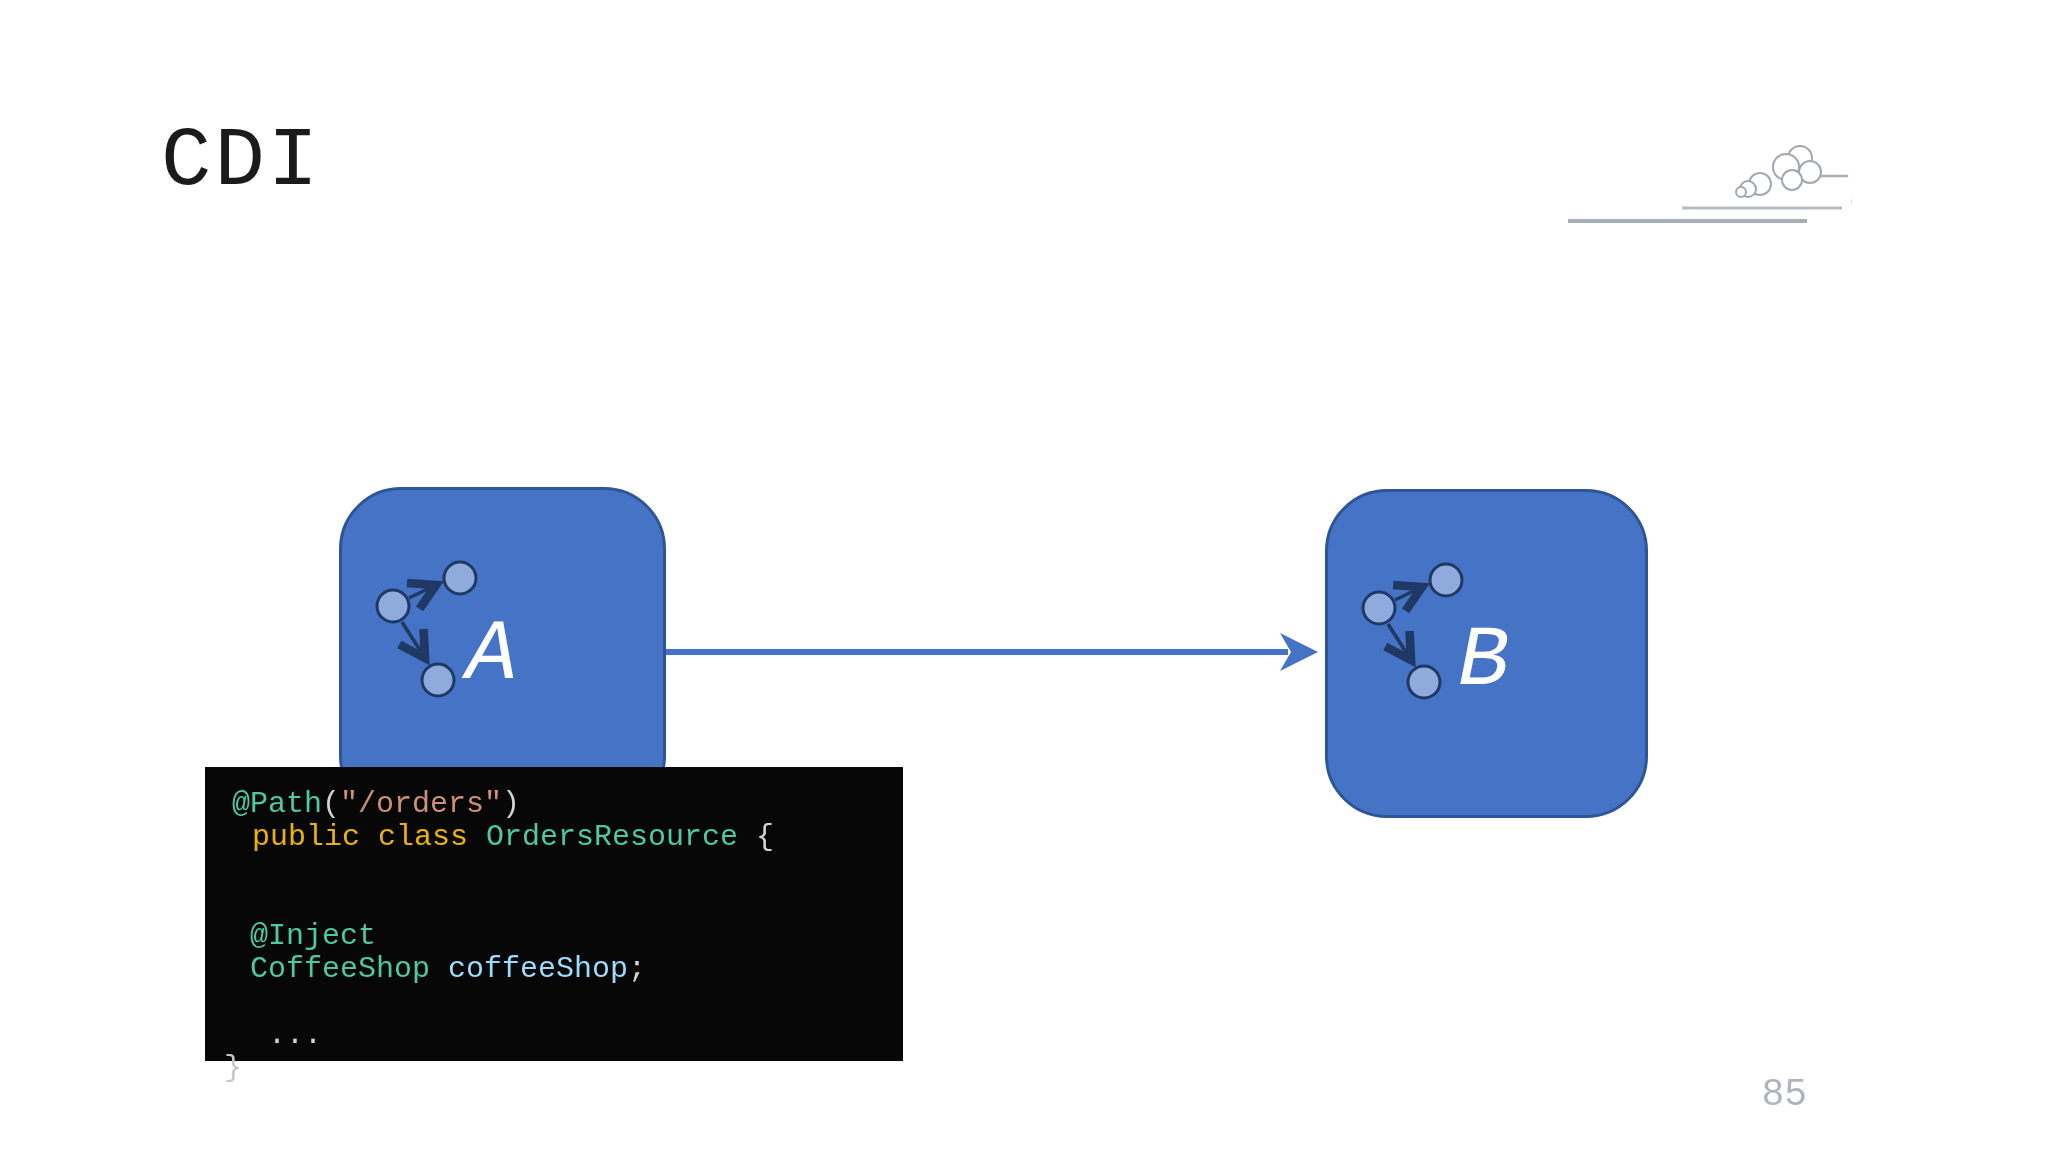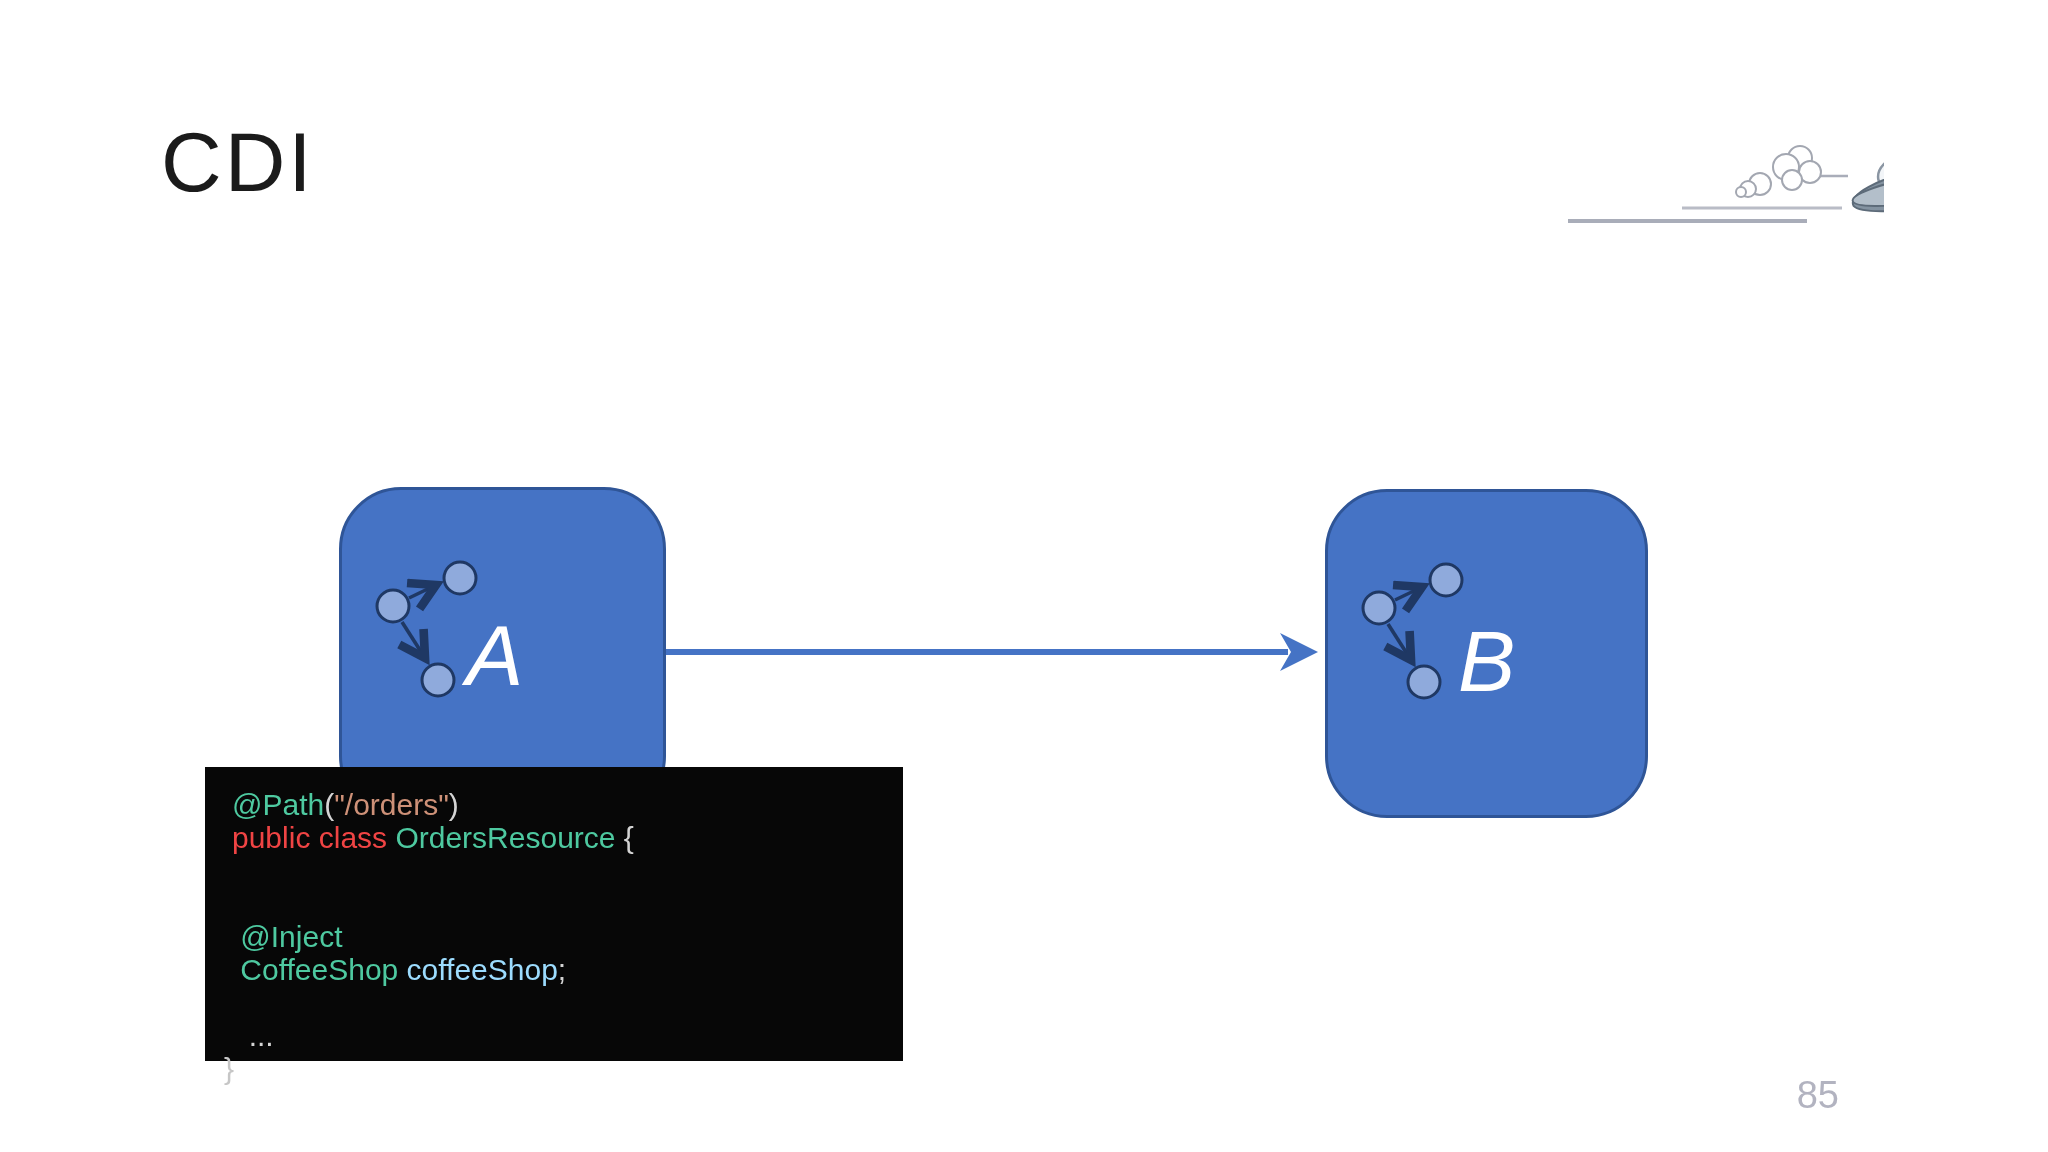--- a/index.html
+++ b/index.html
@@ -2,22 +2,21 @@
 <html><head>
 <meta charset="utf-8">
 <style>
   html, body { margin: 0; padding: 0; background: #ffffff; }
   .stage {
     position: relative;
     width: 1852px;
     height: 1152px;
     background: #ffffff;
     overflow: hidden;
-    font-family: Liberation Sans, sans-serif;
-    padding-left: 32px;
+    font-family: Liberation Mono, monospace;
   }
 
   
   .slide-title {
     position: absolute;
     left: 161px;
     top: 120px;
     font-size: 84px;
     font-weight: 300;
     letter-spacing: 3px;
@@ -89,21 +88,21 @@
     box-sizing: border-box;
     padding: 21px 0 0 27px;
     font-size: 30px;
     line-height: 33px;
     white-space: pre;
     overflow: visible;
   }
   .code-line { height: 33px; }
   .code-line.outdent { margin-left: -8px; }
   .tok-green     { color: #4ec9a0; }
-  .tok-blue      { color: #ef4444; }
+  .tok-blue      { color: #eab308; margin-left: 20px; }
   .tok-lightblue { color: #9cdcfe; }
   .tok-string    { color: #ce9178; }
   .tok-punct     { color: #d4d4d4; }
   .tok-gray      { color: #c6c6c6; }
 
   
   .page-number {
     position: absolute;
     right: 45px;
     top: 1076px;

